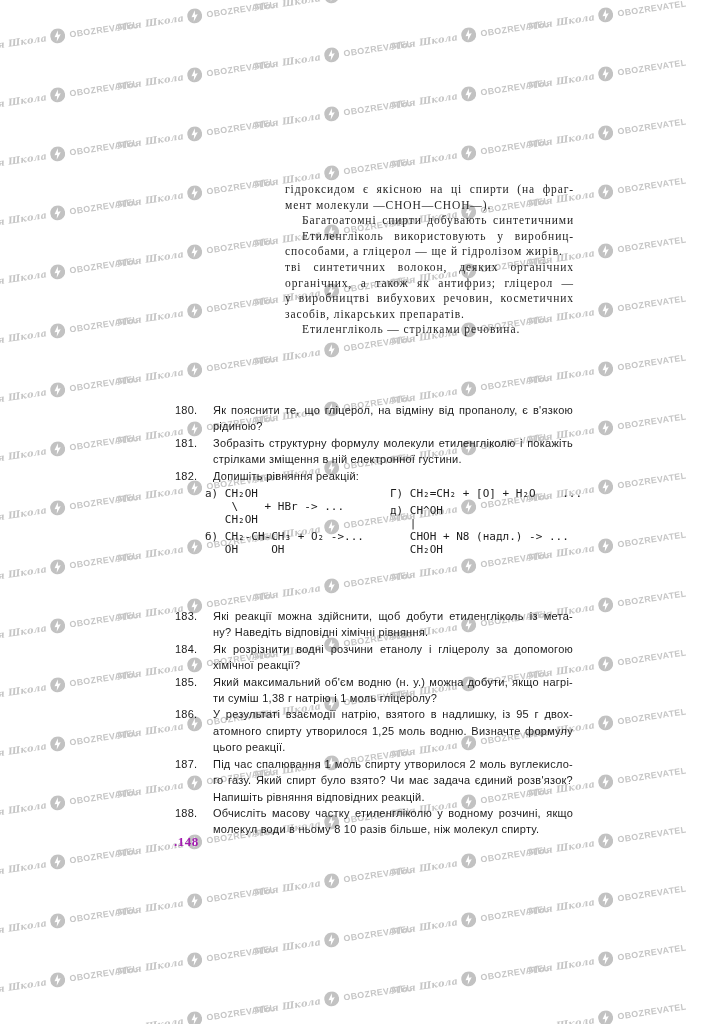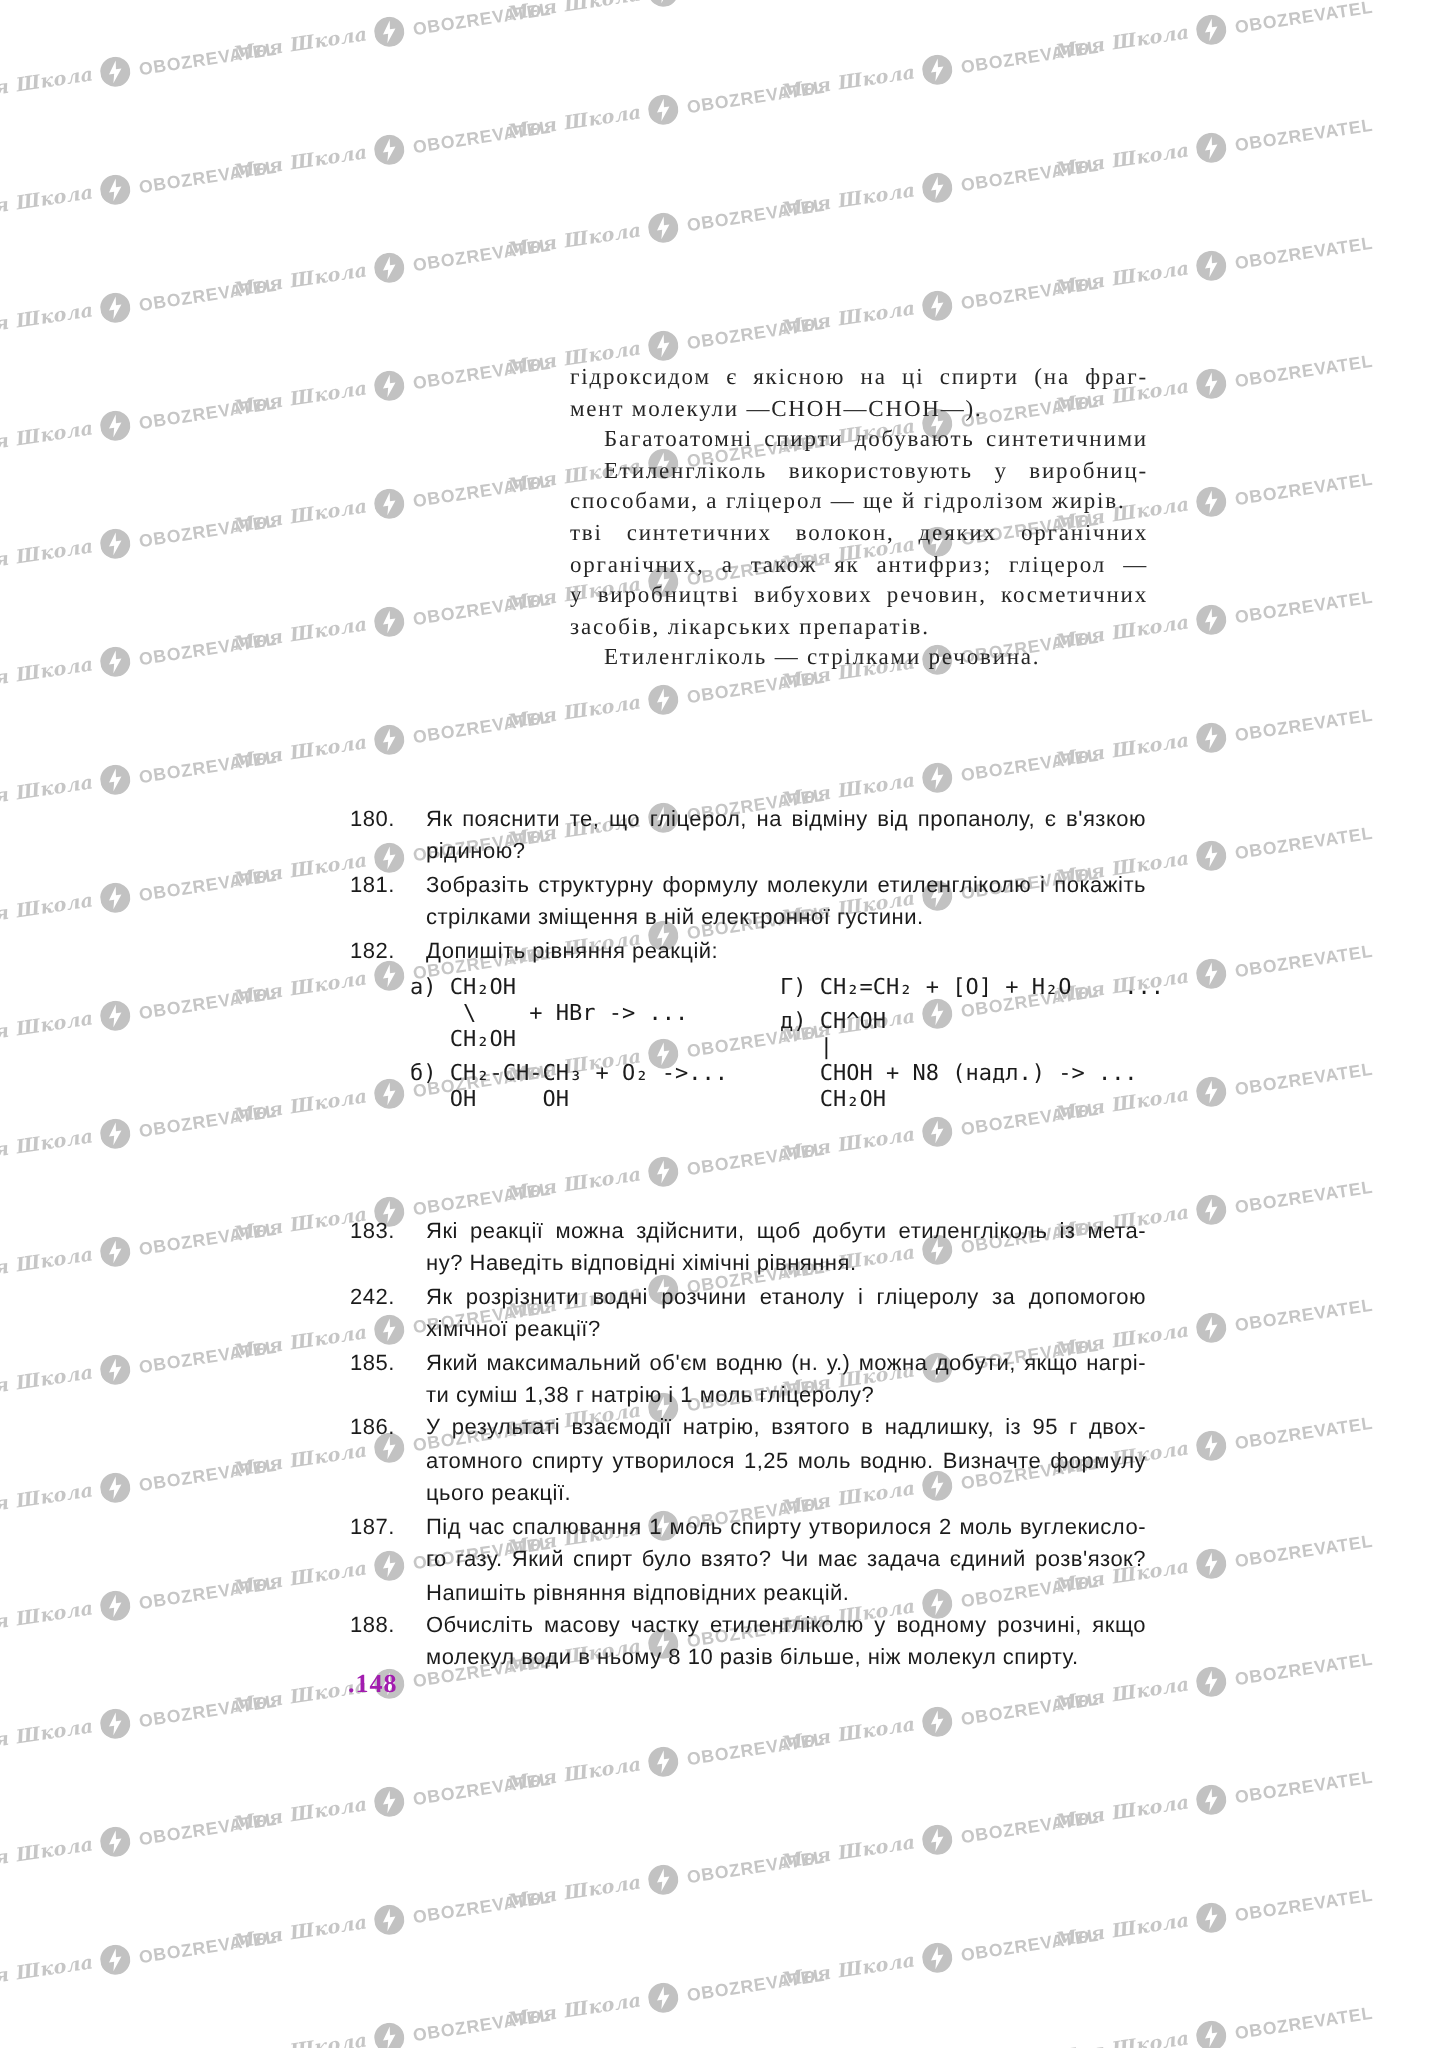--- a/index.html
+++ b/index.html
@@ -993,21 +993,21 @@
 
       <div class="ex">
         <div class="ex-num">183.</div>
         <div class="ex-body">
           <div class="xl jl2">Які реакції можна здійснити, щоб добути етиленгліколь із мета-</div>
           <div class="xl">ну? Наведіть відповідні хімічні рівняння.</div>
         </div>
       </div>
 
       <div class="ex">
-        <div class="ex-num">242.</div>
+        <div class="ex-num">184.</div>
         <div class="ex-body">
           <div class="xl jl2">Як розрізнити водні розчини етанолу і гліцеролу за допомогою</div>
           <div class="xl">хімічної реакції?</div>
         </div>
       </div>
 
       <div class="ex">
         <div class="ex-num">185.</div>
         <div class="ex-body">
           <div class="xl jl2">Який максимальний об'єм водню (н. у.) можна добути, якщо нагрі-</div>

